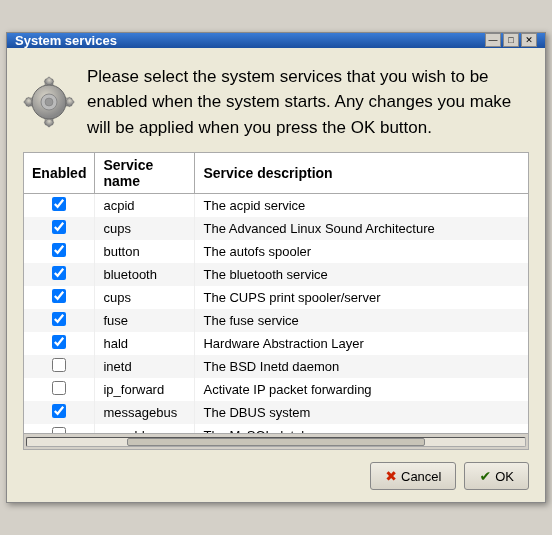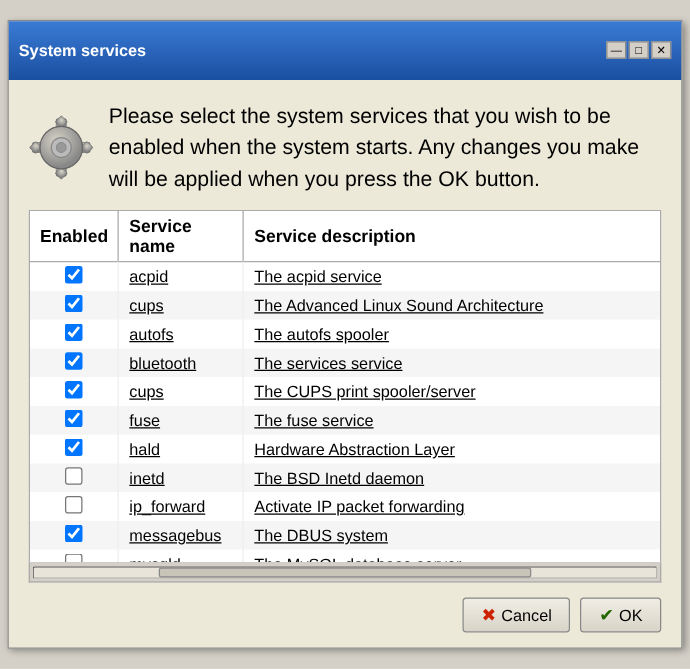--- a/index.html
+++ b/index.html
@@ -15,21 +15,21 @@
     }
     .window {
       width: 540px;
       background: #ece9d8;
       border: 1px solid #888;
       box-shadow: 2px 2px 6px rgba(0,0,0,0.4);
     }
     .titlebar {
       background: linear-gradient(to bottom, #3a7bd5, #1a4fa0);
       color: white;
-      padding: 16px 8px;
+      padding: 0 8px;
       display: flex;
       align-items: center;
       justify-content: space-between;
       font-size: 13px;
       font-weight: bold;
     }
     .titlebar-buttons {
       display: flex;
       gap: 2px;
     }
@@ -79,21 +79,20 @@
       text-align: left;
       font-weight: bold;
       font-size: 14px;
       border-right: 1px solid #aaa;
     }
     th:last-child { border-right: none; }
     td {
       padding: 3px 8px;
       border-right: 1px solid #eee;
       font-size: 13px;
-      text-decoration: underline;
     }
     td:last-child { border-right: none; }
     tr:nth-child(even) { background: #f5f5f5; }
     tr:nth-child(odd) { background: white; }
     .checkbox-cell {
       width: 50px;
       text-align: center;
     }
     input[type="checkbox"] {
       width: 14px;
@@ -206,27 +205,27 @@
               <td class="service-name-cell">acpid</td>
               <td class="service-desc-cell">The acpid service</td>
             </tr>
             <tr>
               <td class="checkbox-cell"><input type="checkbox" checked="" style=""></td>
               <td class="service-name-cell">cups</td>
               <td class="service-desc-cell">The Advanced Linux Sound Architecture</td>
             </tr>
             <tr>
               <td class="checkbox-cell"><input type="checkbox" checked="" style=""></td>
-              <td class="service-name-cell">autofs</td>
+              <td class="service-name-cell">button</td>
               <td class="service-desc-cell">The autofs spooler</td>
             </tr>
             <tr>
               <td class="checkbox-cell"><input type="checkbox" checked="" style=""></td>
               <td class="service-name-cell">bluetooth</td>
-              <td class="service-desc-cell">The services service</td>
+              <td class="service-desc-cell">The bluetooth service</td>
             </tr>
             <tr>
               <td class="checkbox-cell"><input type="checkbox" checked="" style=""></td>
               <td class="service-name-cell">cups</td>
               <td class="service-desc-cell">The CUPS print spooler/server</td>
             </tr>
             <tr>
               <td class="checkbox-cell"><input type="checkbox" checked="" style=""></td>
               <td class="service-name-cell">fuse</td>
               <td class="service-desc-cell">The fuse service</td>

